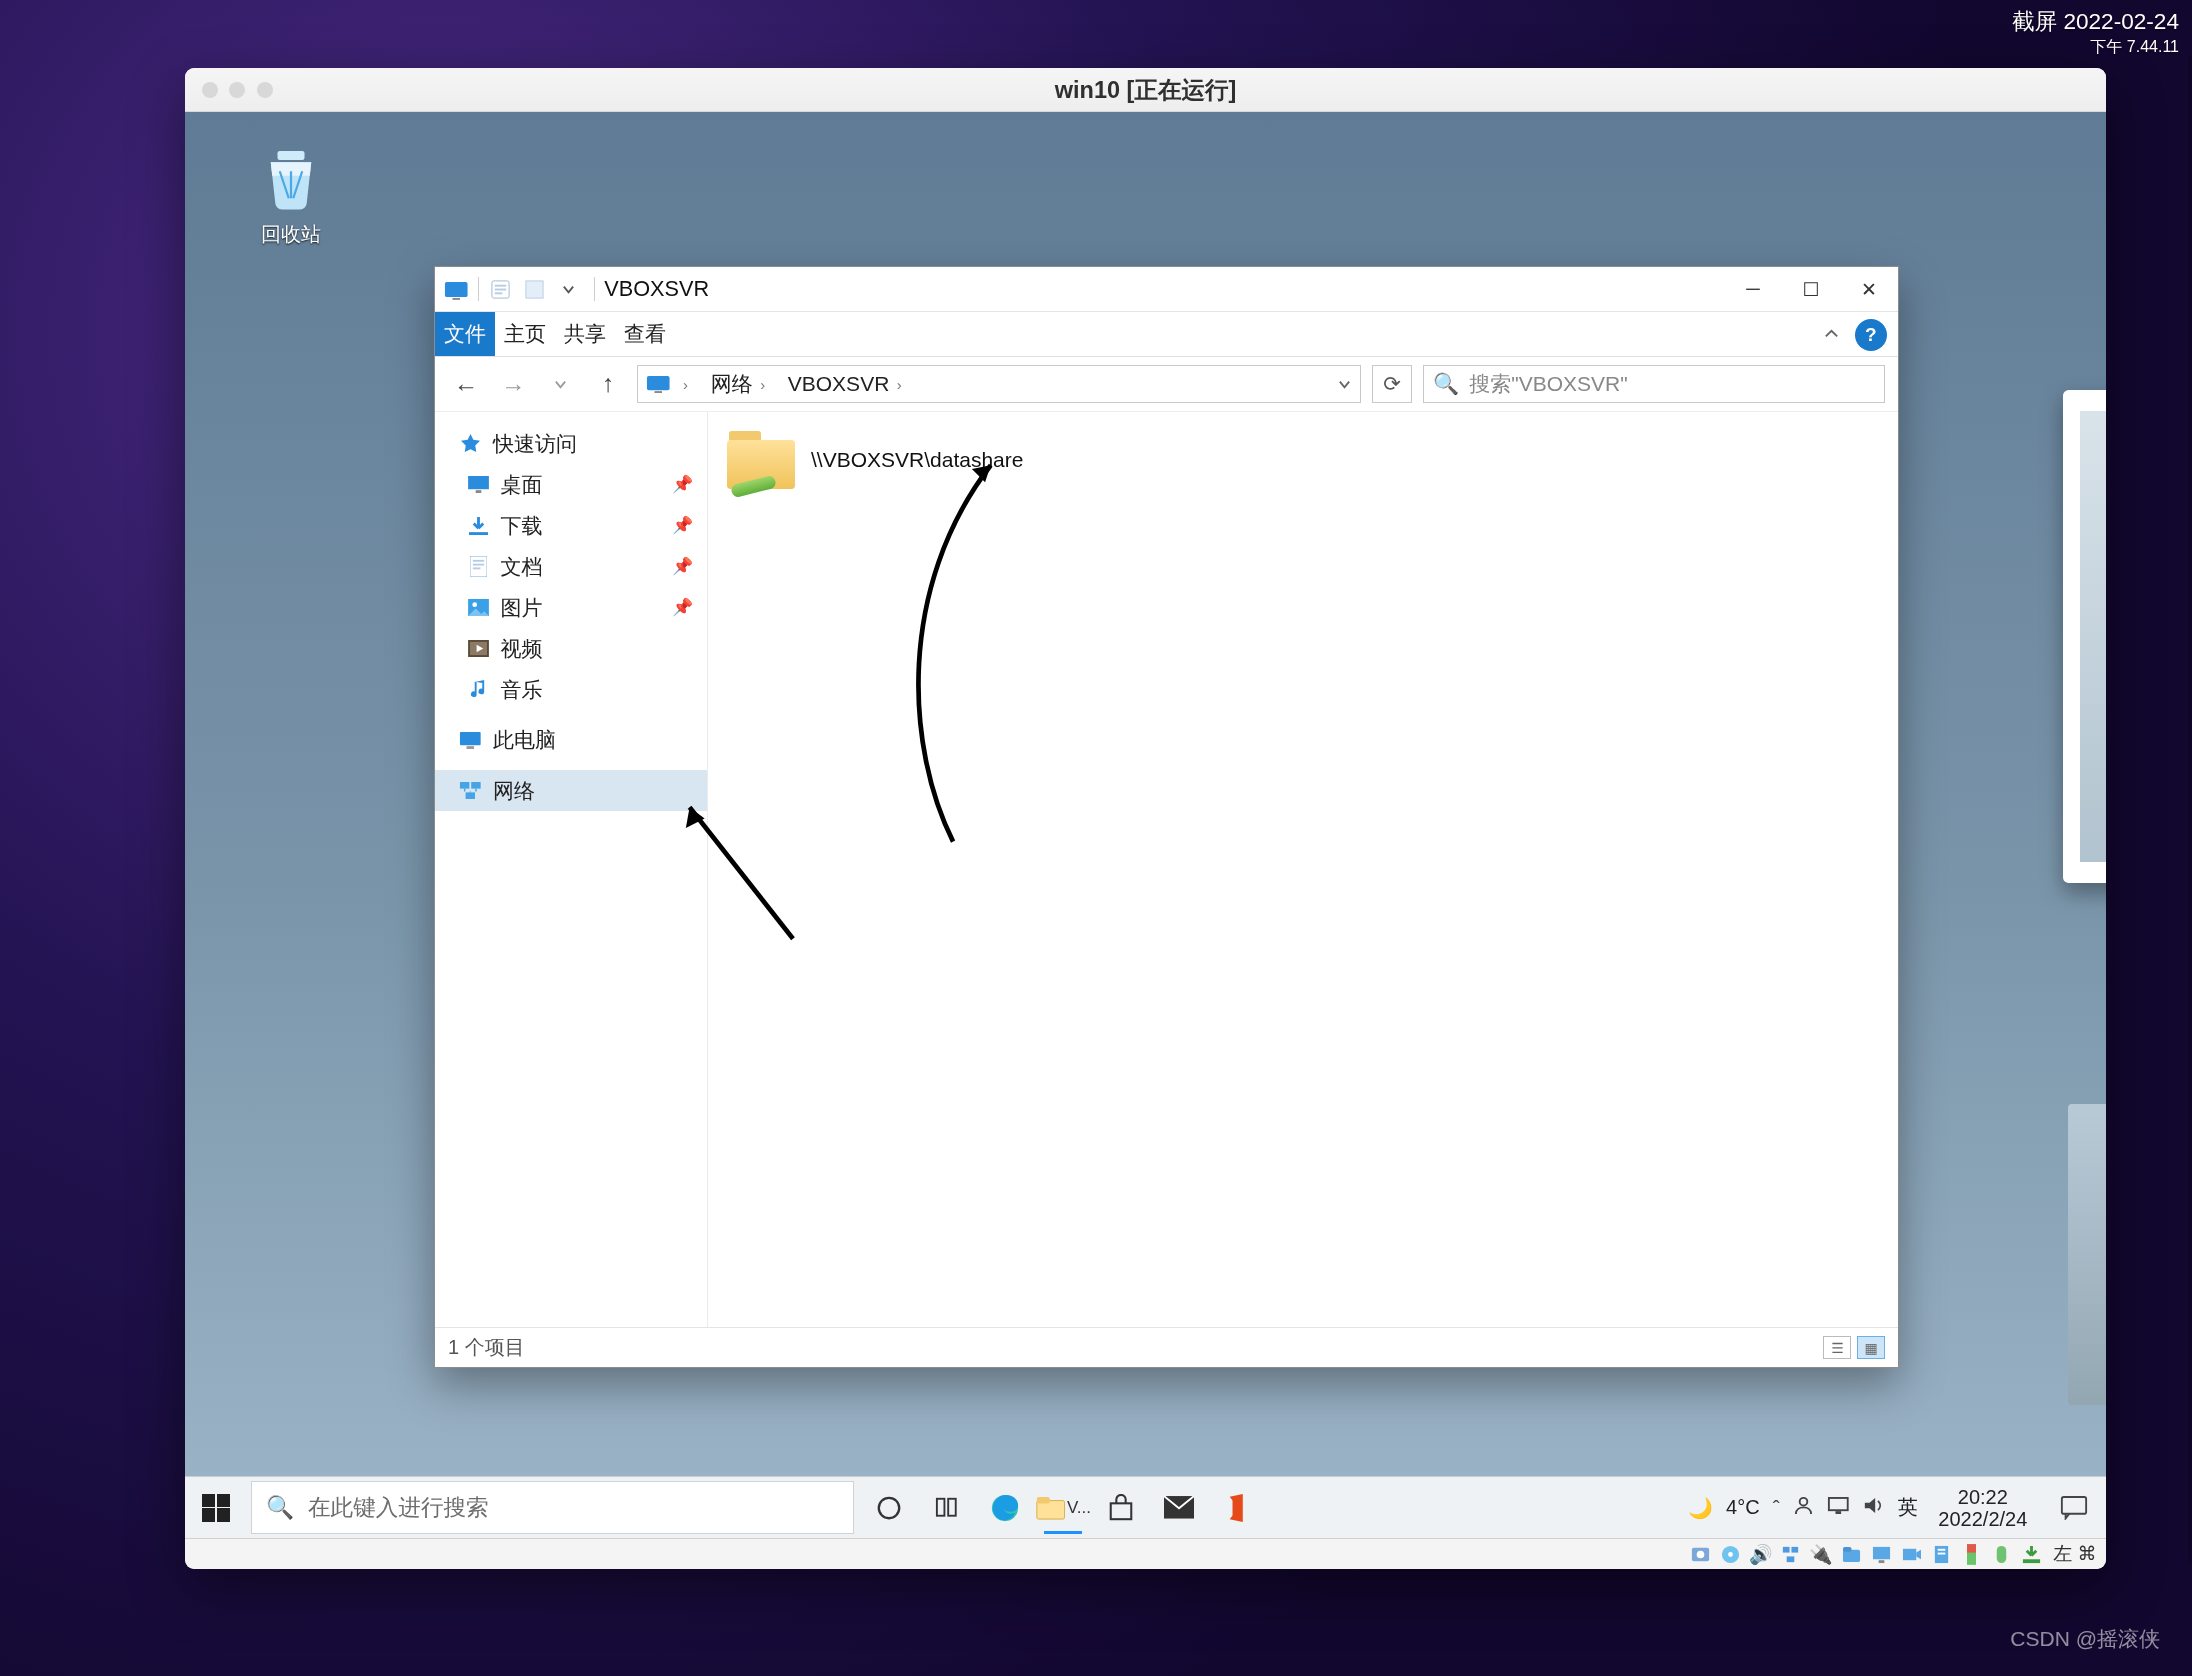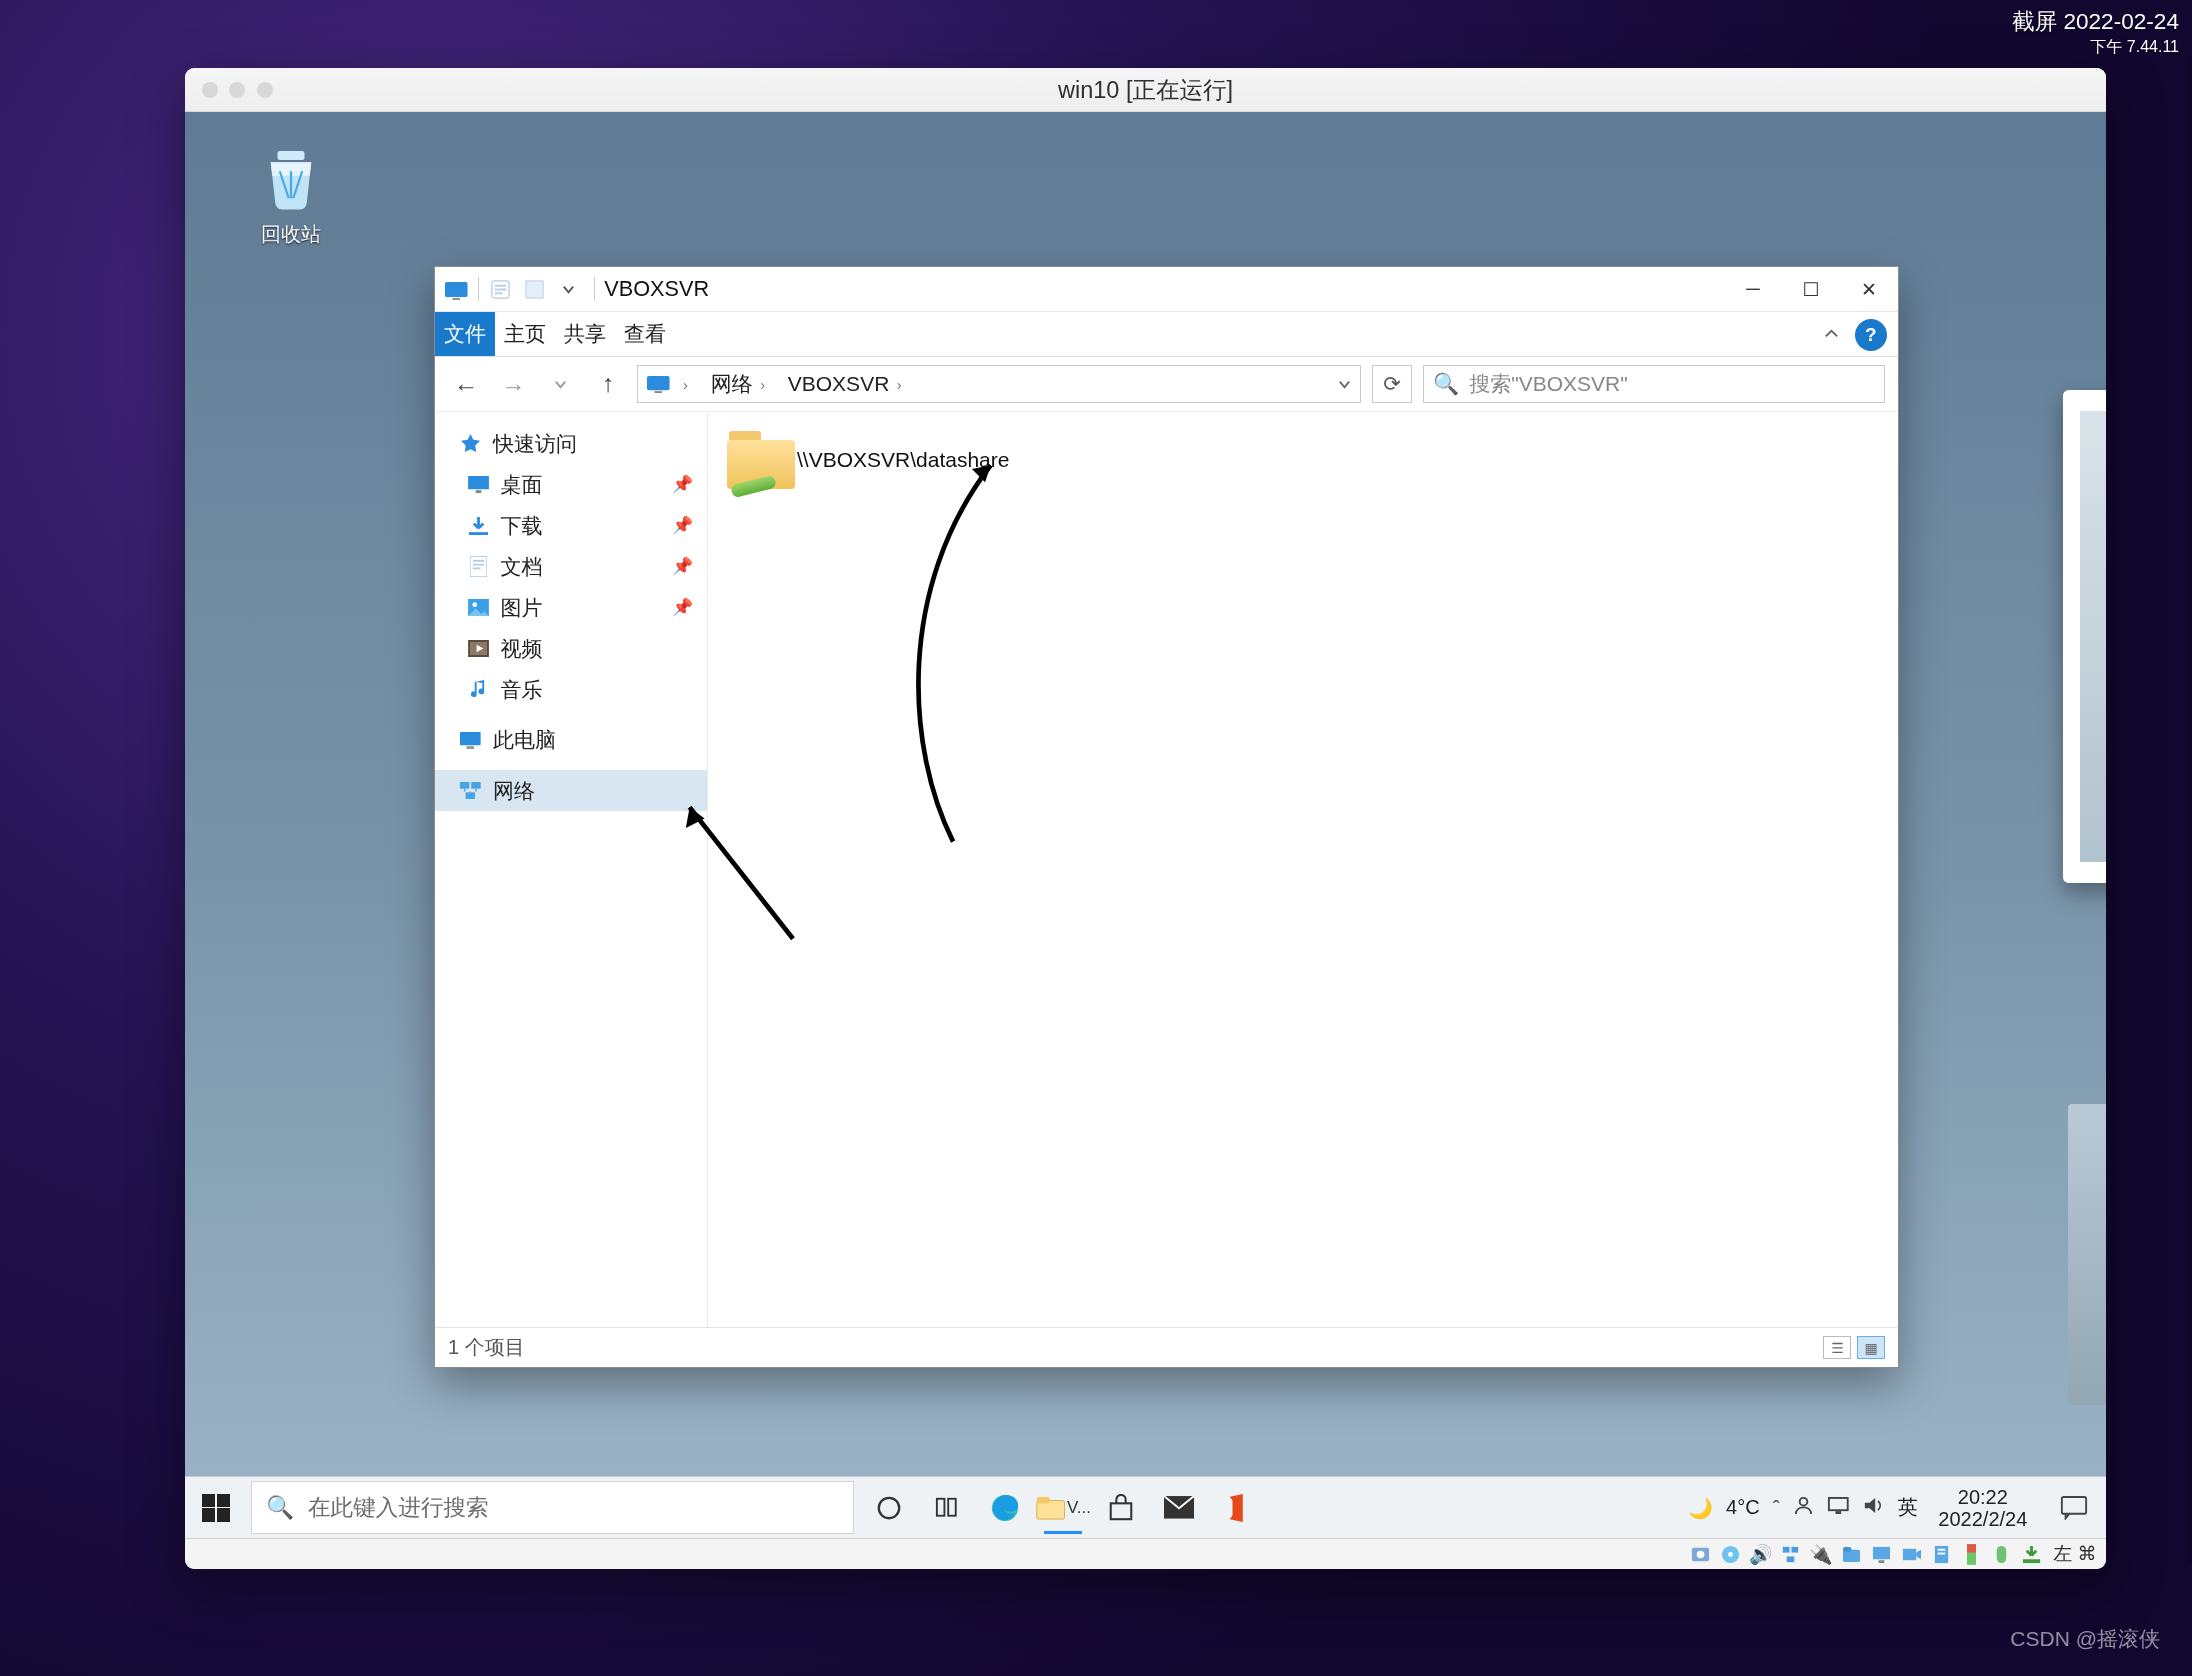--- a/index.html
+++ b/index.html
@@ -12,21 +12,21 @@
   .screenshot-hud{position:absolute;top:5.6px;right:13px;color:#fff;text-align:right;font-size:22.6px;font-weight:400;text-shadow:0 0.9px 1.9px rgba(0,0,0,.5)}
   .screenshot-hud .line2{font-size:16px}
 
   .csdn-watermark{position:absolute;right:32px;bottom:22.6px;font-size:21px;color:rgba(255,255,255,.55)}
 
   
   .vm-window{position:absolute;left:185px;top:68px;width:1921px;height:1501px;background:#fff;border-radius:9.4px;box-shadow:0 19px 56px rgba(0,0,0,.45);overflow:hidden;display:flex;flex-direction:column}
   .vm-titlebar{height:44px;background:linear-gradient(#f5f5f5,#eeeeee);display:flex;align-items:center;position:relative;border-bottom:0.9px solid #d8d8d8}
   .traffic{display:flex;gap:11.3px;margin-left:17px}
   .traffic span{width:16px;height:16px;border-radius:50%;background:#d8d8d8}
-  .vm-title{position:absolute;left:0;right:0;text-align:center;font-size:23.5px;font-weight:400;color:#303030}
+  .vm-title{position:absolute;left:0;right:0;text-align:center;font-size:23.5px;font-weight:700;color:#303030}
   .vm-body{flex:1;position:relative;background:linear-gradient(#5f7b95 0%,#7a95aa 55%,#9db5c8 100%)}
 
   
   .host-status{height:31px;background:#f4f4f4;border-top:0.9px solid #d0d0d0;display:flex;align-items:center;justify-content:flex-end;gap:5.6px;padding:0 9.4px;font-size:19px;color:#555}
   .hs-icon{width:24.5px;height:24.5px;display:flex;align-items:center;justify-content:center;font-size:19px}
   .hs-right{margin-left:3.8px;font-size:19px;color:#333}
 
   
   .photo-stack{position:absolute;right:-32px;top:322px;width:75px;height:493px;background:#fff;border-radius:5.6px;box-shadow:0 9.4px 22.6px rgba(0,0,0,.35)}
   .photo-inner{position:absolute;inset:21px 17px;background:linear-gradient(#d9e3ea,#b1c3cf)}
@@ -73,21 +73,21 @@
   .exp-body{flex:1;display:flex;min-height:0}
   .sidebar{width:273px;border-right:0.9px solid #ebebeb;padding:11.3px 0;overflow:hidden}
   .side-group{margin-bottom:9.4px}
   .side-item{display:flex;align-items:center;height:41px;padding-left:22.6px;font-size:21px;color:#222;position:relative}
   .side-item.indent{padding-left:30px}
   .side-item.selected{background:#d8e6f2}
   .side-item .sicon{width:26px;height:26px;margin-right:9.4px;display:flex;align-items:center;justify-content:center}
   .pin{position:absolute;right:13px;color:#9c9c9c;font-size:17px}
 
   .content{flex:1;position:relative;padding:19px}
-  .folder-item{display:flex;align-items:center;gap:2px;font-size:21px;color:#111}
+  .folder-item{display:flex;align-items:center;gap:16px;font-size:21px;color:#111}
   .folder-icon{width:68px;height:58px;position:relative}
   .folder-icon .tab{position:absolute;left:1.9px;top:0;width:32px;height:13px;background:#f3c96e;border-radius:2.8px 2.8px 0 0}
   .folder-icon .body{position:absolute;left:0;top:9.4px;right:0;bottom:0;background:linear-gradient(#ffe19a,#f0c35b);border-radius:3.8px}
   .folder-icon .cable{position:absolute;left:3.8px;bottom:-3.8px;width:45px;height:13px;border-radius:6.6px;background:linear-gradient(#9ed66a,#5fae39);transform:rotate(-14deg)}
 
   .annotation{position:absolute;pointer-events:none}
   .annotation svg{overflow:visible}
 
   .statusbar{height:40px;border-top:0.9px solid #e4e4e4;display:flex;align-items:center;padding:0 13px;font-size:20px;color:#555}
   .view-toggles{margin-left:auto;display:flex;gap:5.6px}

